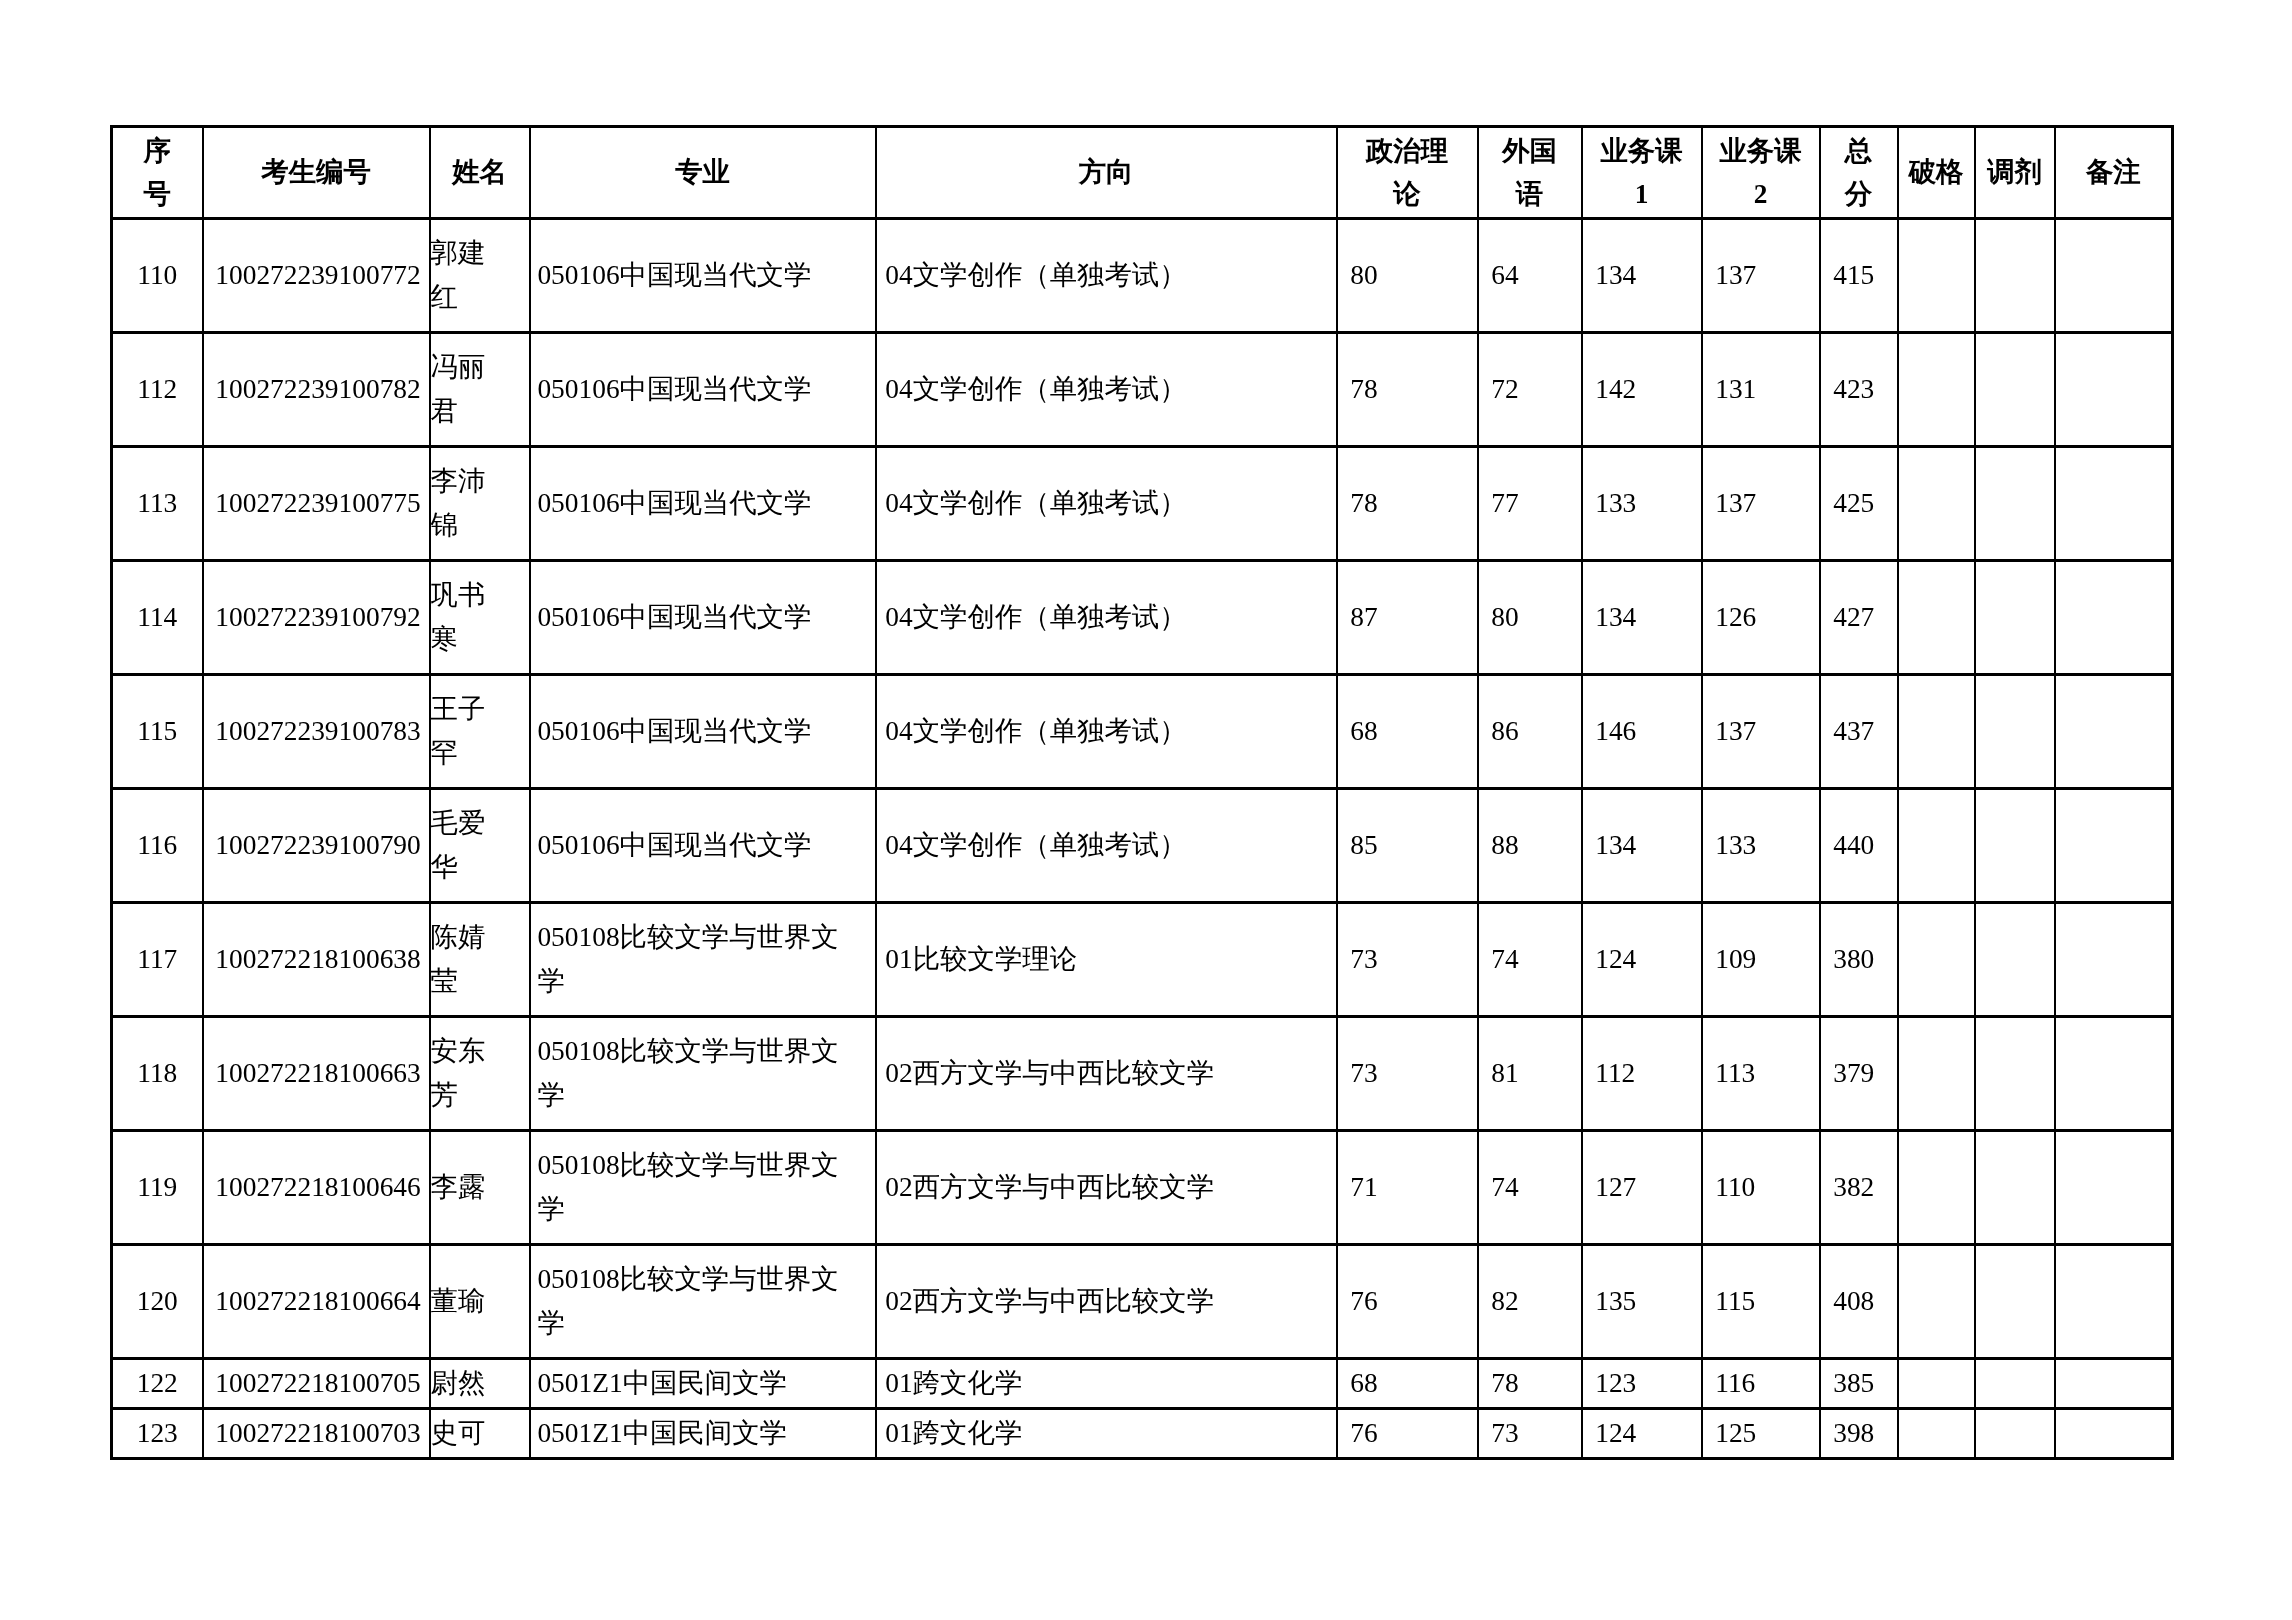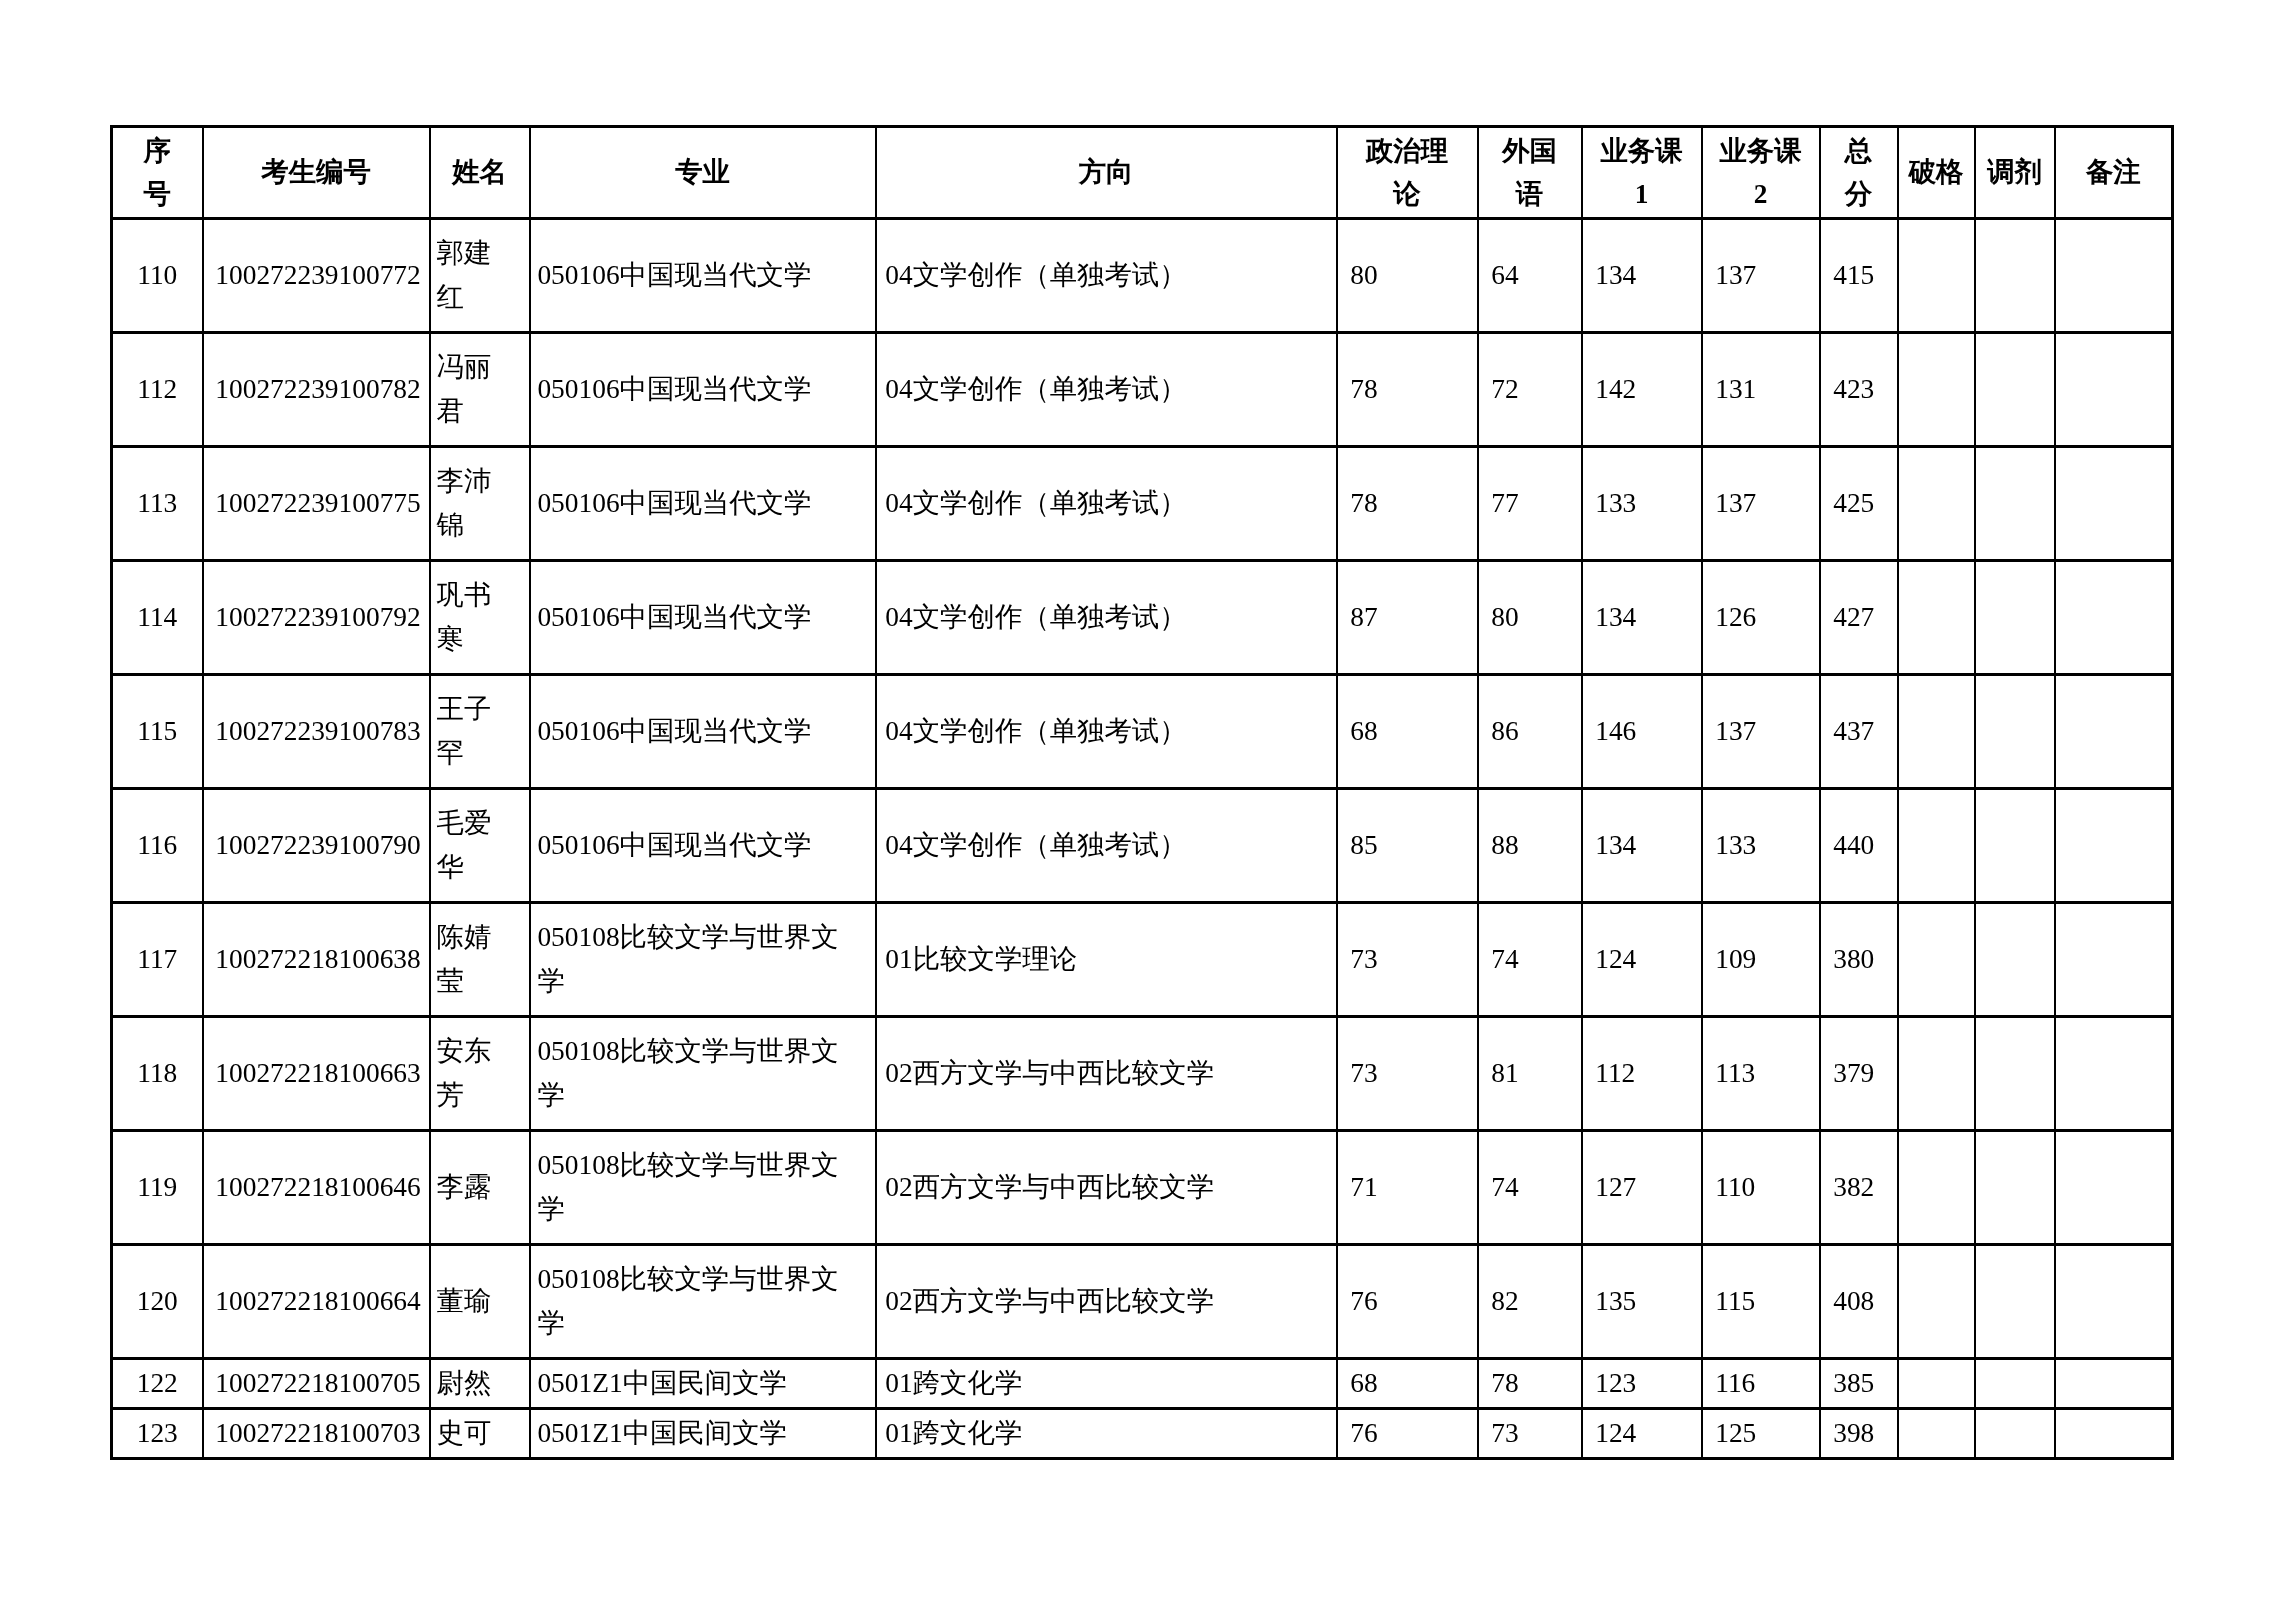--- a/index.html
+++ b/index.html
@@ -60,21 +60,21 @@
   col.c-foreign_language { width: 104px; }
   col.c-course1          { width: 120px; }
   col.c-course2          { width: 118px; }
   col.c-total            { width: 78px; }
   col.c-exception        { width: 77px; }
   col.c-transfer         { width: 80px; }
   col.c-remarks          { width: 118px; }
 
   td.col-index { text-align: center; padding: 0; }
   td.col-candidate_id { padding-left: 11.8px; margin-top: 12px; }
-  td.col-name { padding-left: 6px; margin-top: 12px; }
+  td.col-name { padding-left: 0; margin-top: 12px; }
   td.col-major { padding-left: 6.9px; padding-right: 3.9px; }
   td.col-direction { padding-left: 8.8px; border-radius: 16px; }
   td.col-politics,
   td.col-foreign_language,
   td.col-course1,
   td.col-course2,
   td.col-total { padding-left: 12.7px; }
 </style>
 </head>
 <body>

